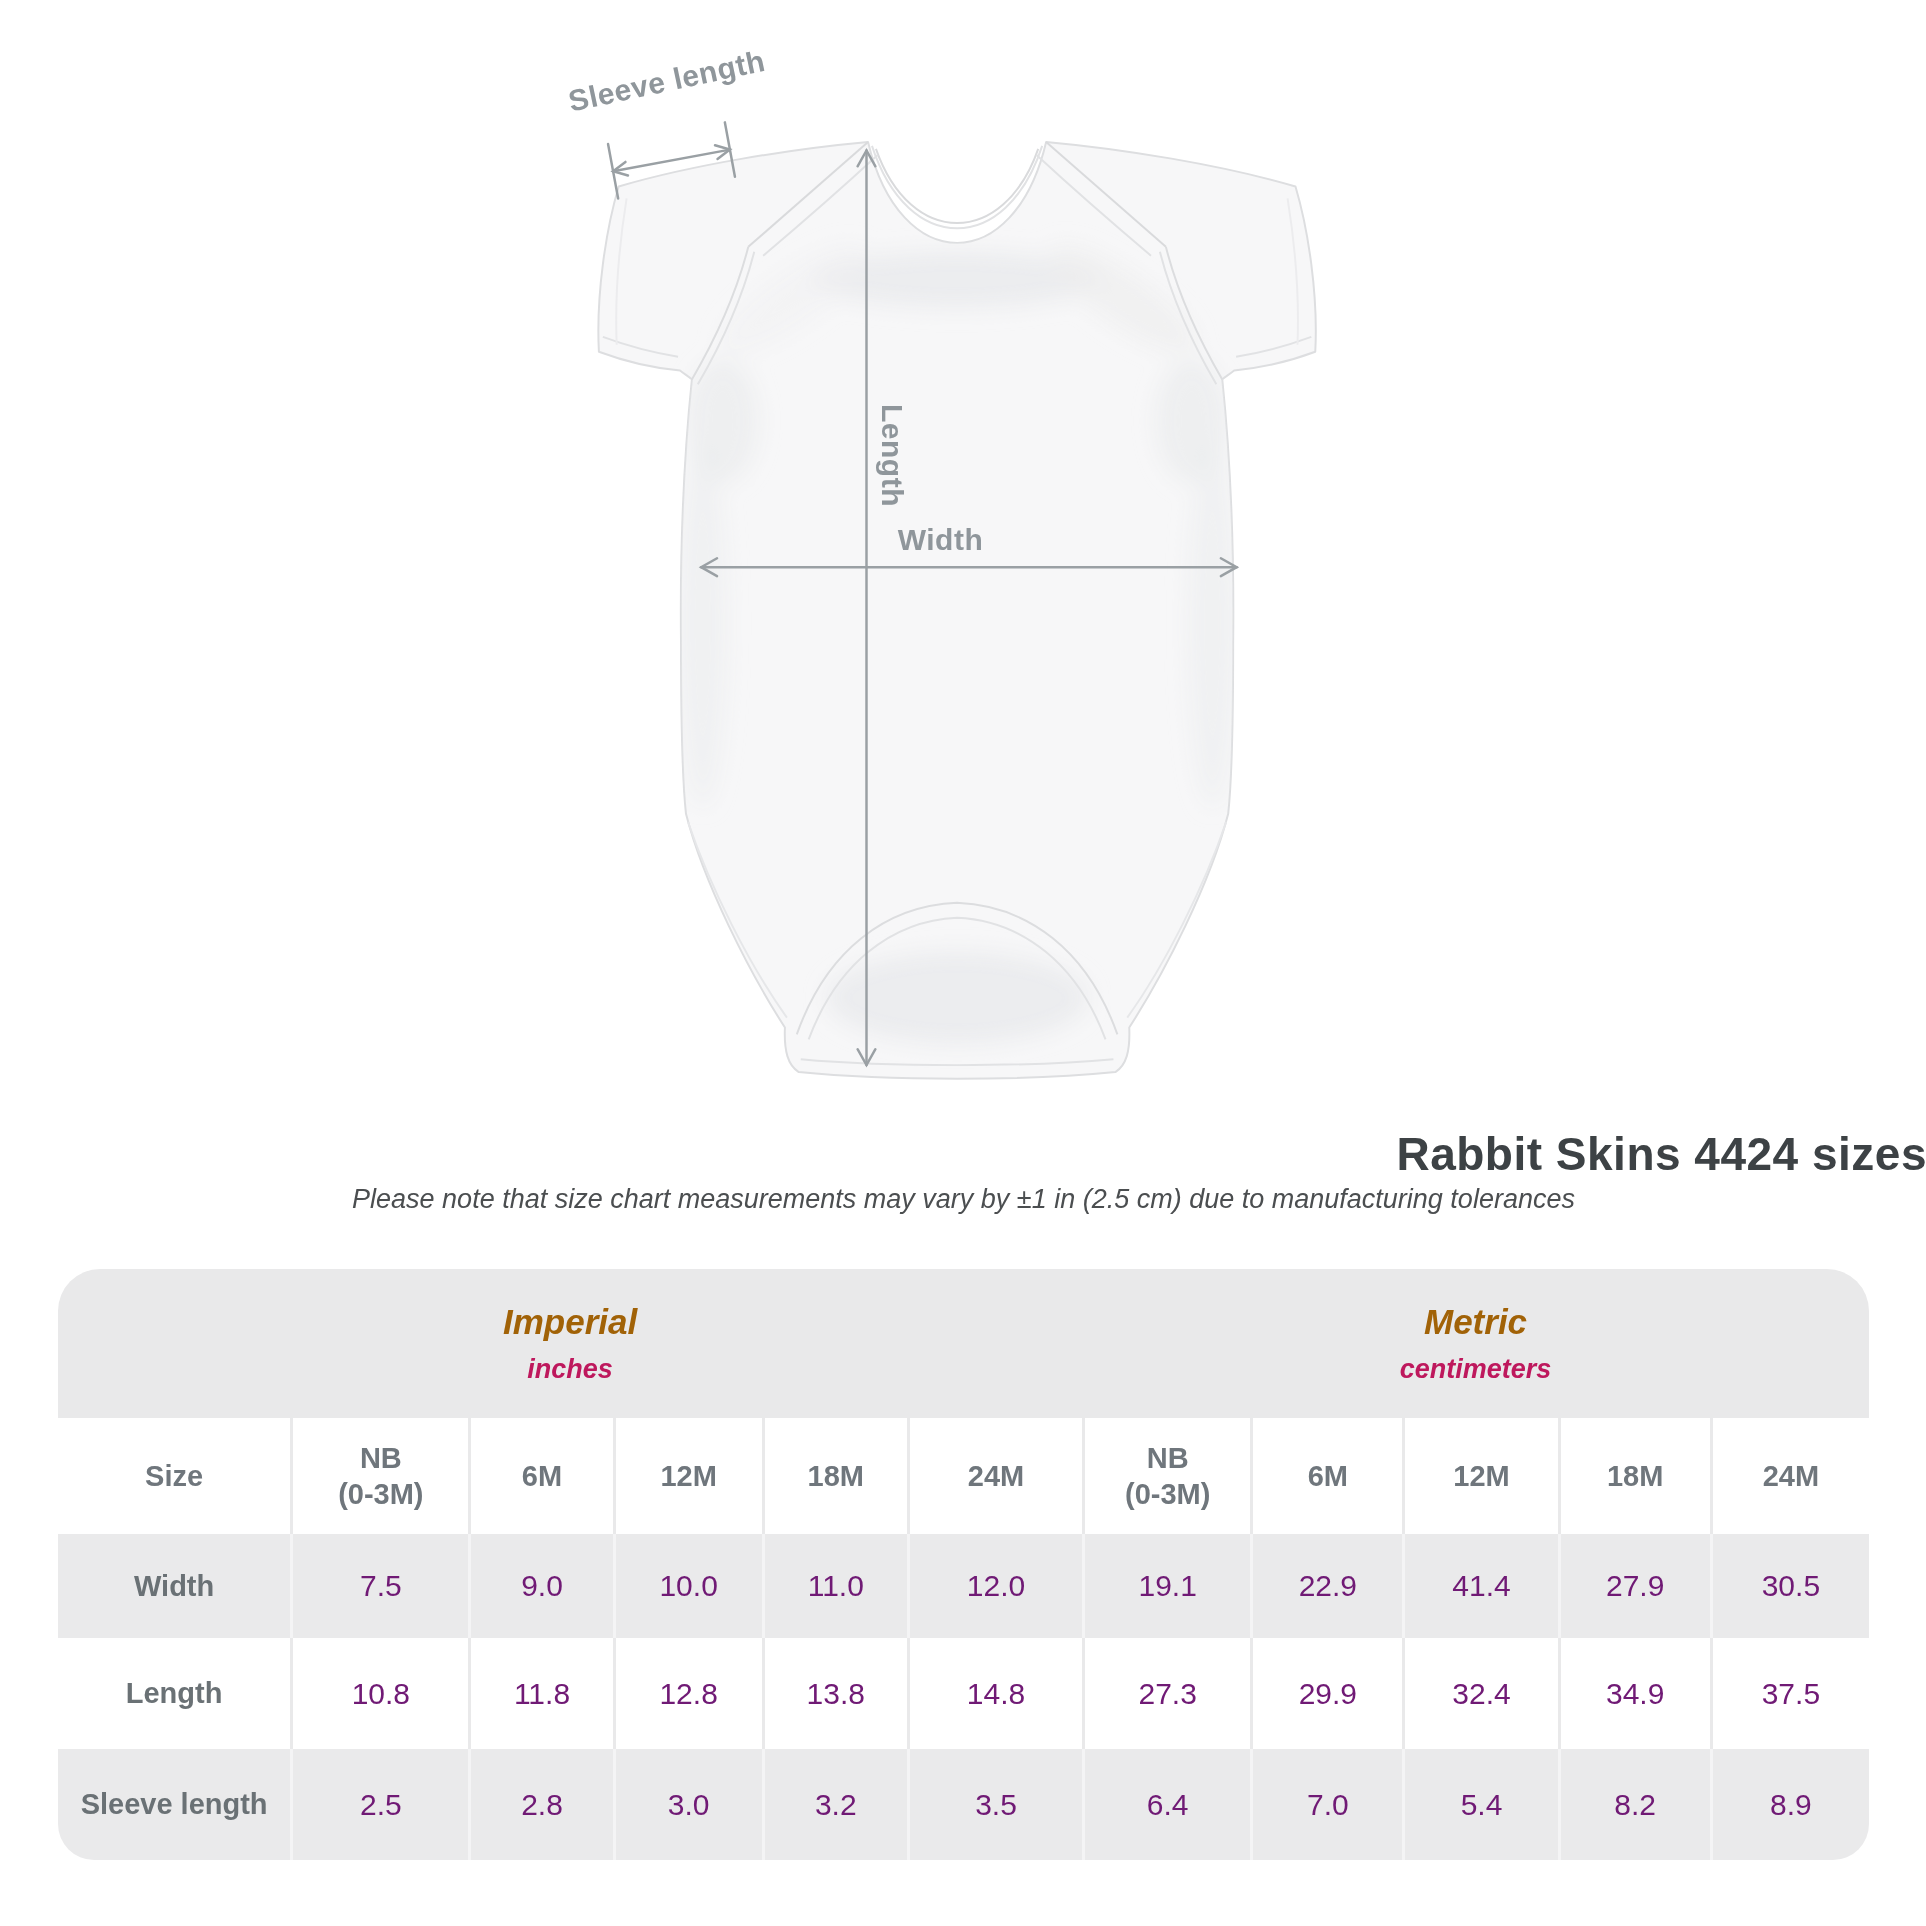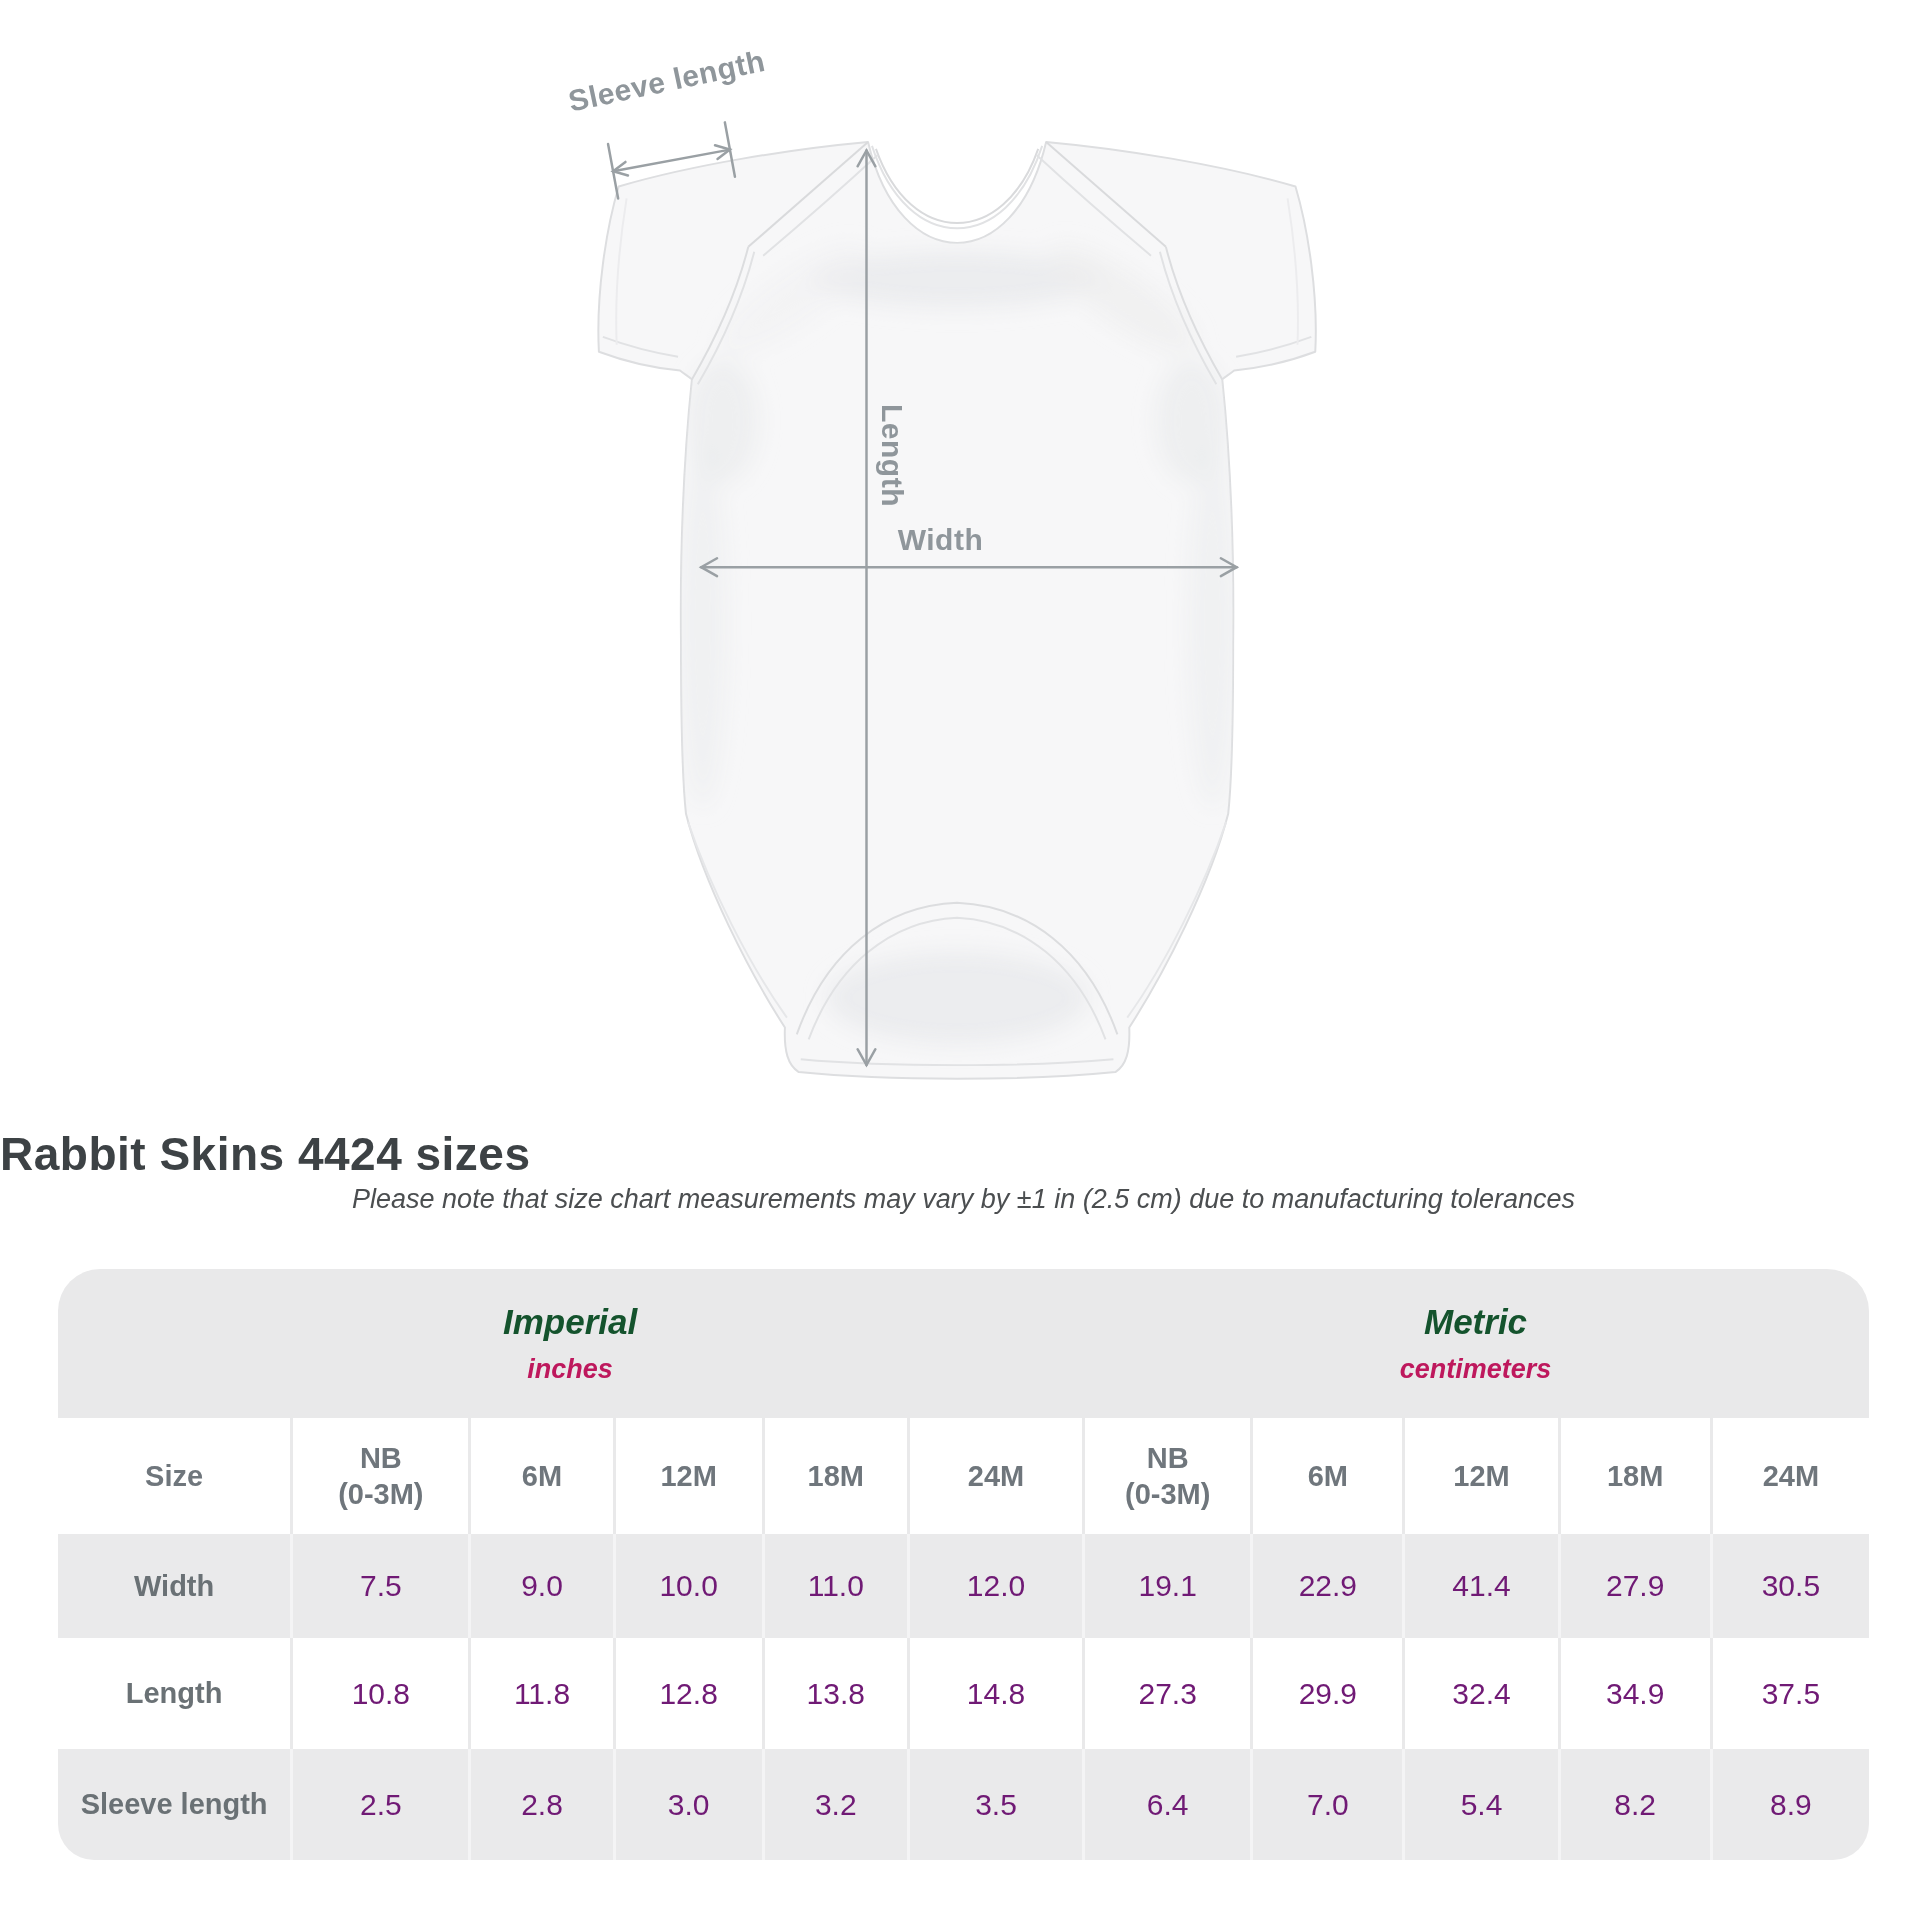--- a/index.html
+++ b/index.html
@@ -17,21 +17,21 @@
   .anno-label {
     position:absolute; color:#8f969b; font-weight:bold; font-size:30px;
     letter-spacing:0.5px; white-space:nowrap;
   }
   .lbl-sleeve { left:569px; top:85px; transform:rotate(-12deg); transform-origin:left center; }
   .lbl-length { left:909px; top:404px; transform:rotate(90deg); transform-origin:0 0; }
   .lbl-width  { left:881px; top:523px; width:119px; text-align:center; }
 
   
   .title {
-    position:absolute; left:0; top:1127px; width:1927px; text-align:left;
+    position:absolute; left:0; top:1127px; width:1927px; text-align:right;
     font-size:46px; font-weight:bold; color:#3d4245; letter-spacing:0.5px;
   }
   .subtitle {
     position:absolute; left:0; top:1184px; width:1927px; text-align:center;
     font-size:27px; font-style:italic; color:#4b4e50;
   }
 
   
   .table-wrap {
     position:absolute; left:58px; top:1269px; width:1811px;
@@ -50,21 +50,21 @@
   tr.r1        { height:104px; }
   tr.r2        { height:111px; }
   tr.r3        { height:111px; }
   tr.r-gray td { background:#eaeaeb; }
   tr.r-white td{ background:#ffffff; }
 
   tr.cols th + th,
   tr.r-white td + td { border-left:3px solid #e9e9ea; }
   tr.r-gray td + td  { border-left:3px solid #f4f4f5; }
 
-  .group-label { font-size:35px; font-weight:bold; font-style:italic; color:#14532d; }
+  .group-label { font-size:35px; font-weight:bold; font-style:italic; color:#a16207; }
   .group-unit  { font-size:27px; font-style:italic; color:#be185d; margin-top:12px; }
   .col-h  { font-size:29px; font-weight:bold; color:#6f767c; white-space:pre-line; line-height:1.25; }
   .row-h  { font-size:29px; font-weight:bold; color:#6a7175; }
   .val    { font-size:30px; font-weight:normal; color:#701a75; }
 </style>
 </head>
 <body>
 
 <div class="page">
 

